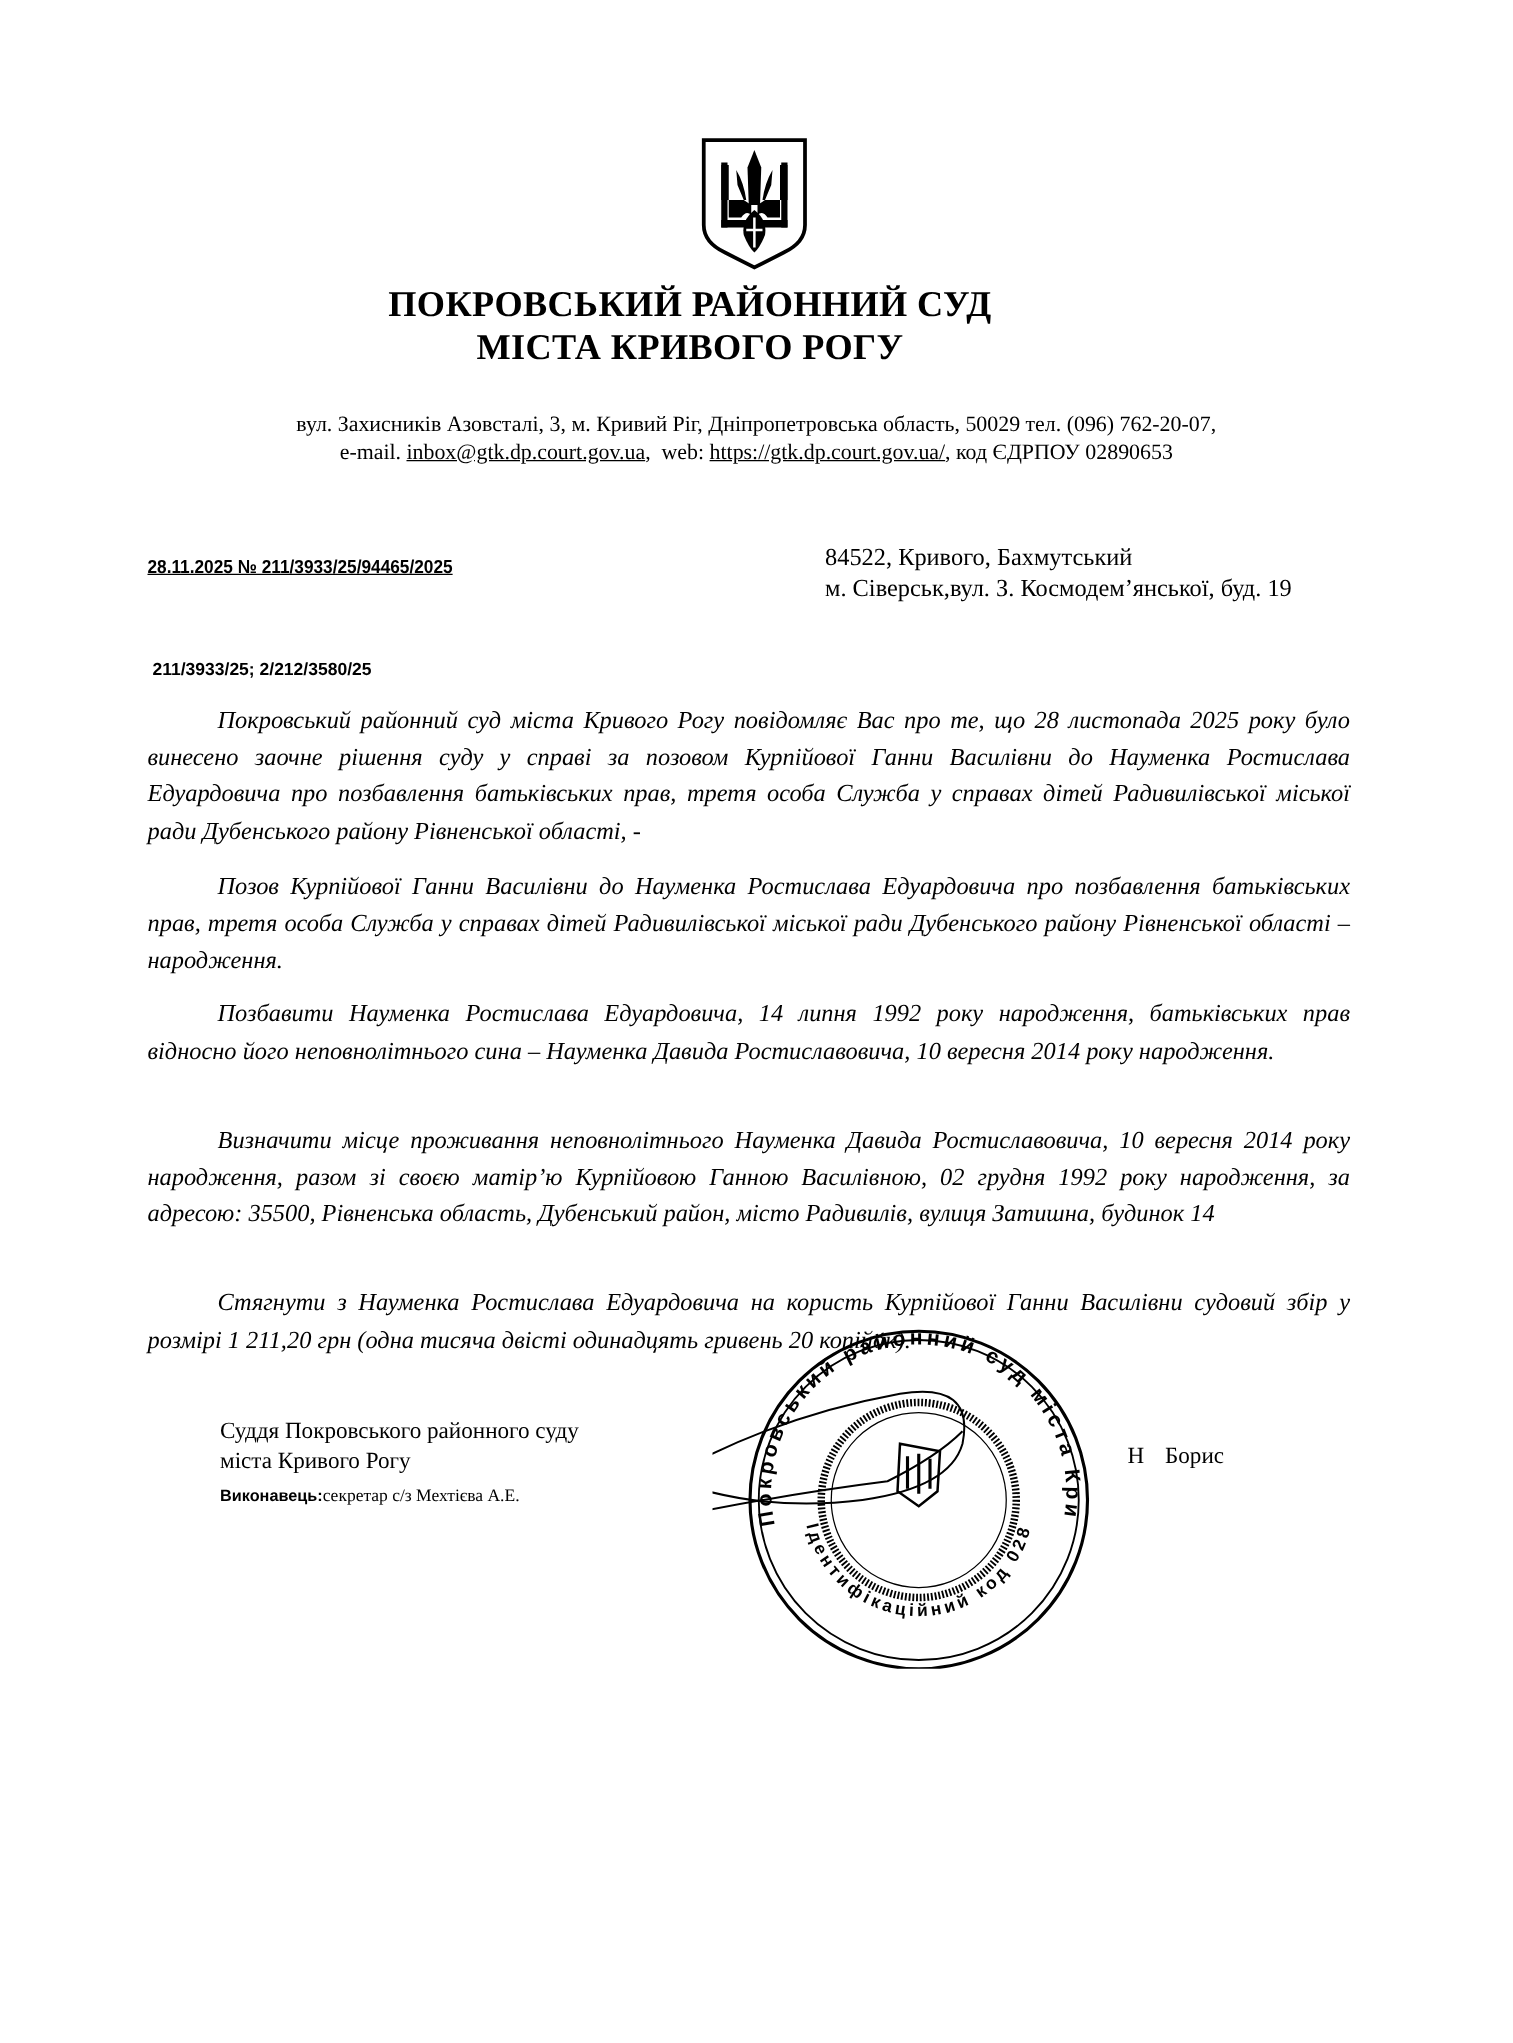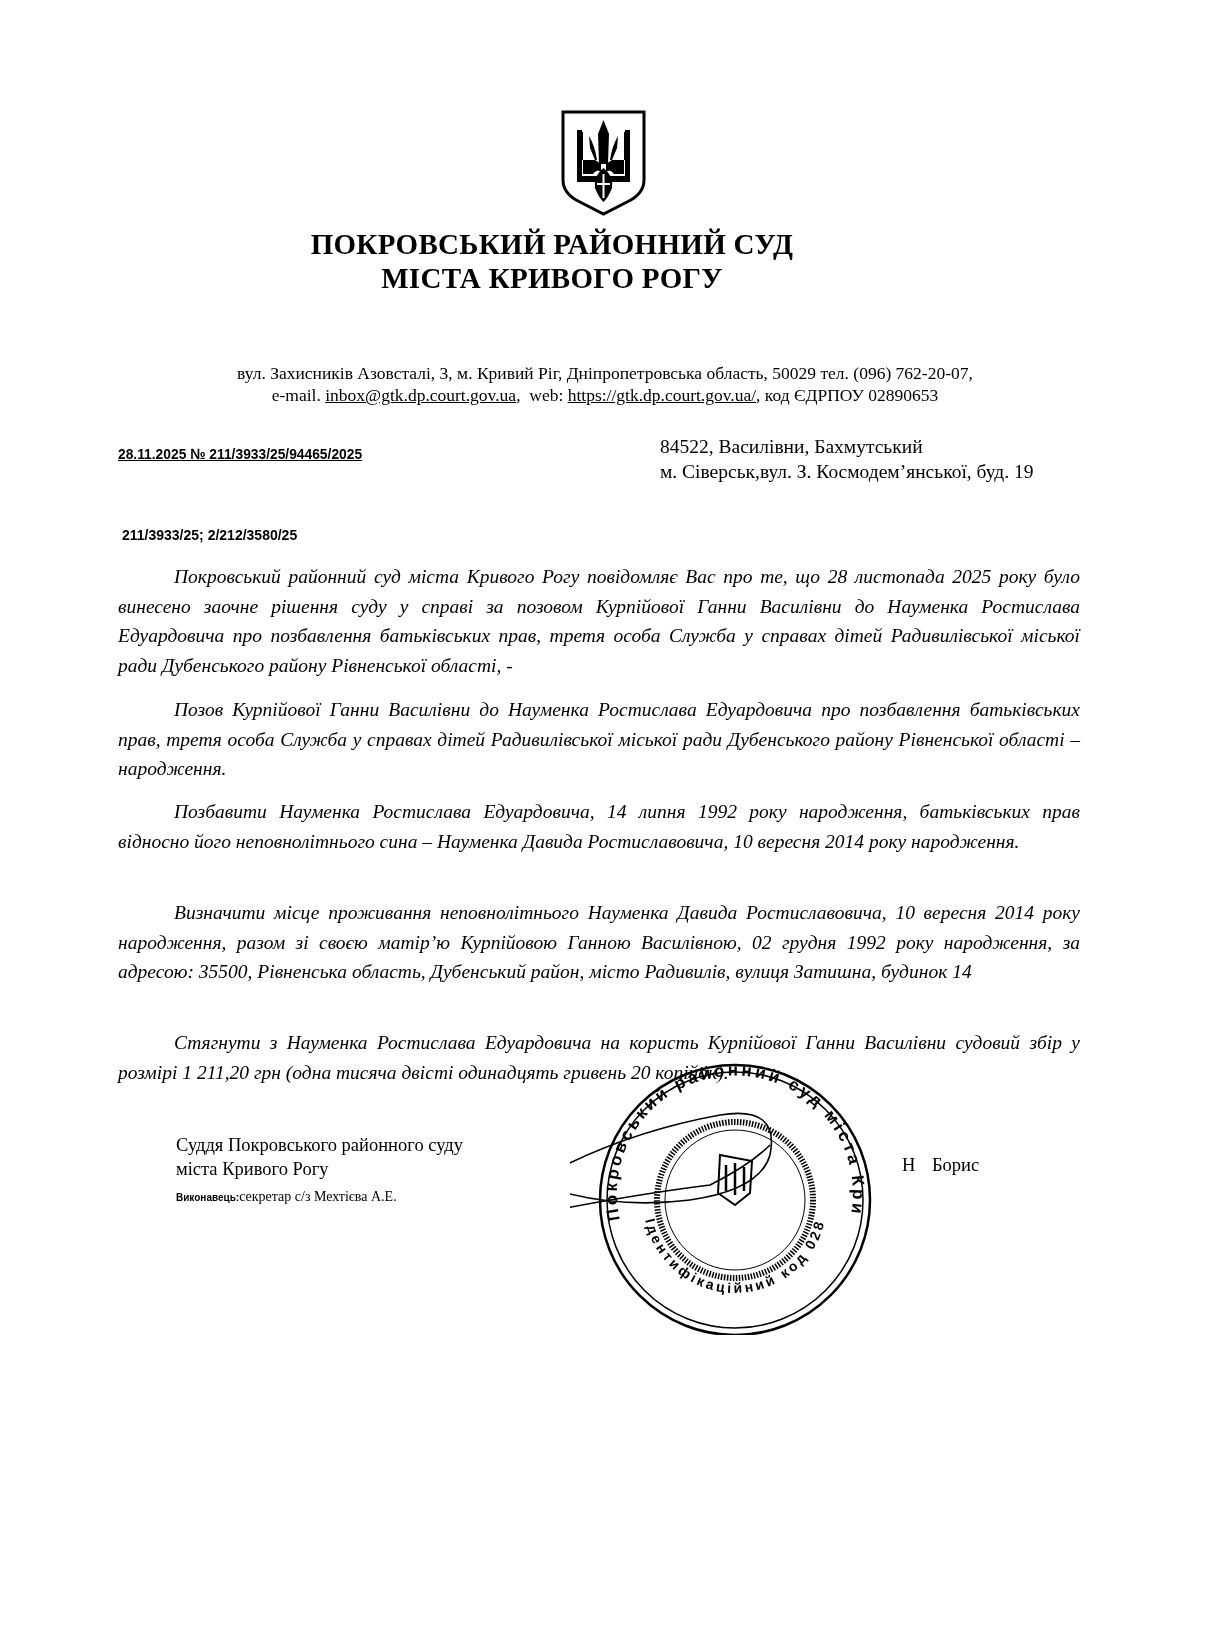--- a/index.html
+++ b/index.html
@@ -2,40 +2,40 @@
 <html><head>
 <meta charset="utf-8">
 <style>
   html, body { margin:0; padding:0; background:#ffffff; }
   body { width:1210px; height:1634px; position:relative; overflow:hidden; color:#000; font-family:"Liberation Serif", serif; }
   .abs { position:absolute; }
   .coat { left:557px; top:108px; width:93px; height:110px; }
   .title { left:0; width:1104px; text-align:center; font-weight:bold; font-size:29px; letter-spacing:0.3px; }
   .t1 { top:228px; }
   .t2 { top:262px; }
-  .addr { left:0; width:1210px; text-align:center; font-size:17.5px; line-height:22px;margin-top:34px; }
+  .addr { left:0; width:1210px; text-align:center; font-size:17.5px; line-height:22px; }
   .addr1 { top:328px; }
   .addr2 { top:350px; }
   .u { text-decoration:underline; }
   .outno { left:118px; top:445px; font-size:15px; font-weight:bold; text-decoration:underline; font-family:"Liberation Sans", sans-serif; transform:scaleX(0.92); transform-origin:left; }
   .cases { left:122px; top:527px; font-size:14px; font-weight:bold; font-family:"Liberation Sans", sans-serif; }
   .recip { left:660px; top:434px; font-size:19.5px; line-height:25px; }
   .recip div:nth-child(3) { padding-left:6px; }
   .body { left:118px; width:962px; font-size:19.5px; line-height:29.5px; text-align:justify;font-style:italic; }
   .body p { margin:0; text-indent:56px; text-align:justify; }
   .p1 { top:562px; }
   .p2 { top:695px; }
   .p3 { top:797px; }
   .p4 { top:898px; }
   .p5 { top:1028px; }
   .sig { left:176px; font-size:18.5px; line-height:24px; }
   .sig1 { top:1133px; }
   .sig2 { top:1157px; }
   .sig3 { top:1185px; font-size:14px; }
-  .sig3 b { font-family:"Liberation Sans", sans-serif; font-weight:bold; font-size:10px; }
+  .sig3 b { font-family:"Liberation Sans", sans-serif; font-weight:bold; font-size:13px; }
   .judge { left:932px; top:1155px; font-size:18.5px; }
   .judge-initial { left:902px; top:1155px; font-size:18.5px; }
   .stamp { left:570px; top:1045px; width:330px; height:290px; }
 </style>
 </head>
 <body>
 
 <svg class="abs coat" viewBox="0 0 93 110">
   <path d="M6 4 H87 V72 Q87 86 70 94 L46.5 106 L23 94 Q6 86 6 72 Z" fill="#fff" stroke="#000" stroke-width="3"></path>
   <path d="M46.5 12 L41 26 L42 56 L51 56 L52 26 Z" fill="#000"></path>
@@ -57,21 +57,21 @@
   <span class="u">inbox@gtk.dp.court.gov.ua</span>,&nbsp;
   <span>web:</span>
   <span class="u">https://gtk.dp.court.gov.ua/</span>,
   <span>код ЄДРПОУ 02890653</span>
 </div>
 
 <div class="abs outno">28.11.2025 № 211/3933/25/94465/2025</div>
 <div class="abs cases">211/3933/25; 2/212/3580/25</div>
 
 <div class="abs recip">
-  <div>84522,  Василівни,  Бахмутський</div>
+  <div>84522,  Кривого,  Бахмутський</div>
   <div>м. Сіверськ,вул. З. Космодем’янської, буд. 19</div>
 </div>
 
 <div class="abs body p1">
     <p>Покровський районний суд міста Кривого Рогу  повідомляє Вас про те, що 28 листопада 2025 року було винесено заочне рішення суду у справі за позовом Курпійової Ганни Василівни до Науменка Ростислава Едуардовича про позбавлення батьківських прав, третя особа Служба у справах дітей Радивилівської міської ради Дубенського району Рівненської області, -</p>
   </div>
 <div class="abs body p2">
     <p>Позов Курпійової Ганни Василівни до Науменка Ростислава Едуардовича про позбавлення батьківських прав, третя особа Служба у справах дітей Радивилівської міської ради Дубенського району Рівненської області – народження.</p>
   </div>
 <div class="abs body p3">

